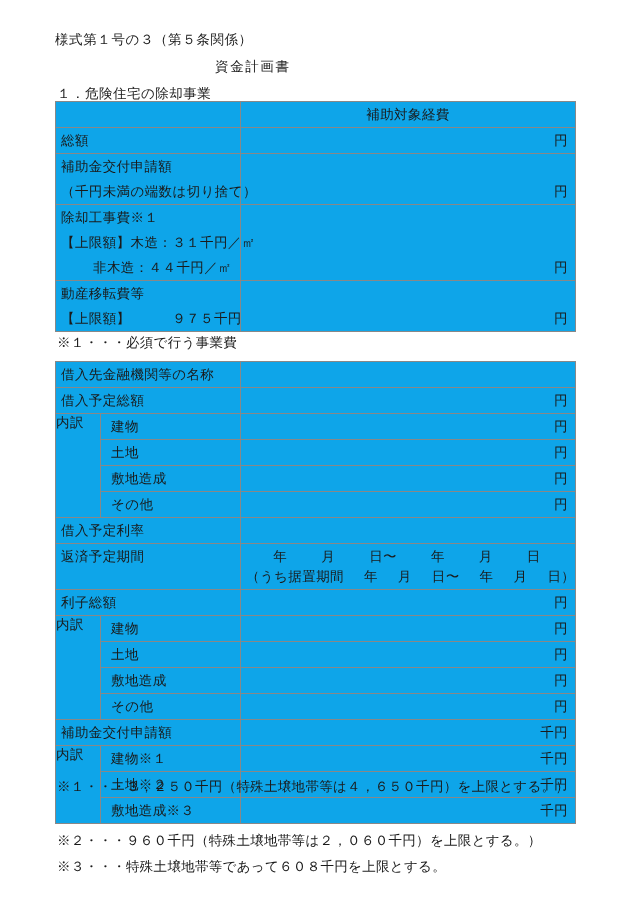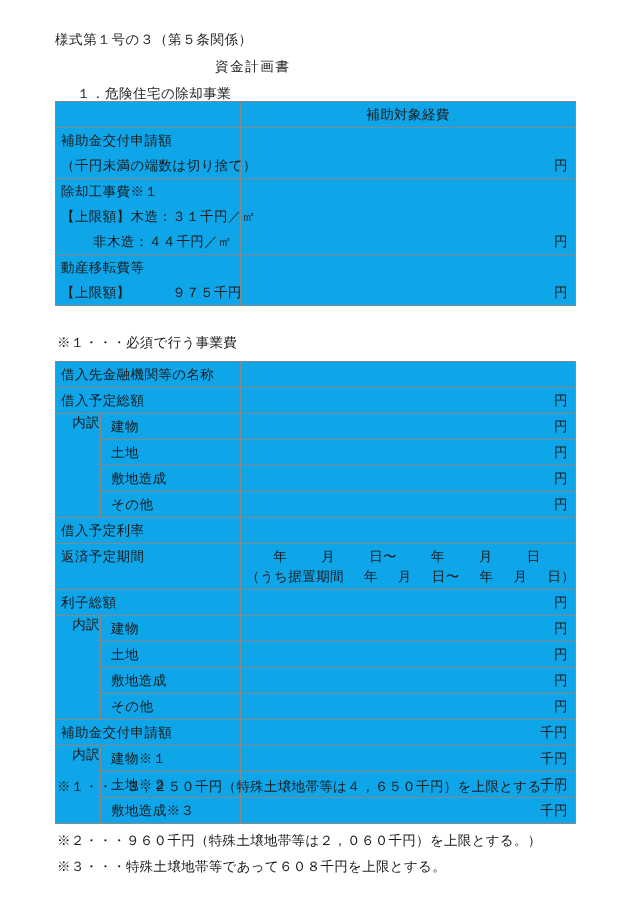--- a/index.html
+++ b/index.html
@@ -45,21 +45,21 @@
     text-indent: 1.6px;
   }
   .section-label {
     position: absolute;
     left: 57px;
     font-size: 13.5px;
     line-height: 20px;
     letter-spacing: 0.5px;
     white-space: nowrap;
   }
-  #sec1-label { top: 84px; margin-left: 20px; }
+  #sec1-label { top: 84px; }
   #sec2-label { top: 343px; }
 
   .note {
     position: absolute;
     left: 57px;
     font-size: 13.5px;
     line-height: 20px;
     letter-spacing: 0.3px;
     white-space: nowrap;
   }
@@ -100,21 +100,21 @@
     line-height: 19px;
     letter-spacing: 0.4px;
     padding: 3px 7px 3px 5px;
     text-align: right;
     white-space: nowrap;
   }
   .val-filler { visibility: hidden; }
 
   
   .uchi {
-    text-align: right;
+    text-align: left;
     vertical-align: middle;
     padding-left: 5px;
     letter-spacing: 0.4px;
     white-space: nowrap;
   }
   .sub {
     padding: 3px 4px 3px 10px;
     line-height: 19px;
     letter-spacing: 0.4px;
     white-space: nowrap;
@@ -154,20 +154,28 @@
     <tbody>
       <tr>
         <td>
           <div class="lab">&nbsp;</div>
         </td>
         <td>
           <div class="lab ctr">補助対象経費</div>
         </td>
       </tr>
 
+      <tr>
+        <td>
+          <div class="lab">総額</div>
+        </td>
+        <td>
+          <div class="val">円</div>
+        </td>
+      </tr>
 
       <tr>
         <td>
           <div class="lab">補助金交付申請額</div>
           <div class="lab">（千円未満の端数は切り捨て）</div>
         </td>
         <td>
           <div class="val val-filler">円</div>
           <div class="val">円</div>
         </td>

